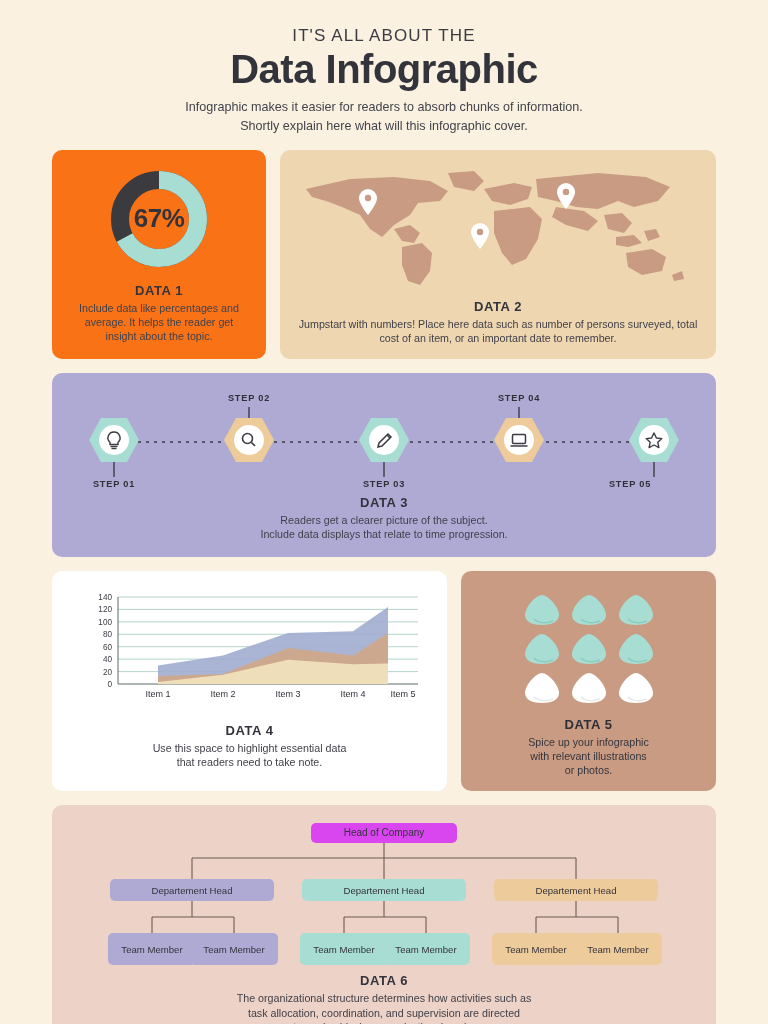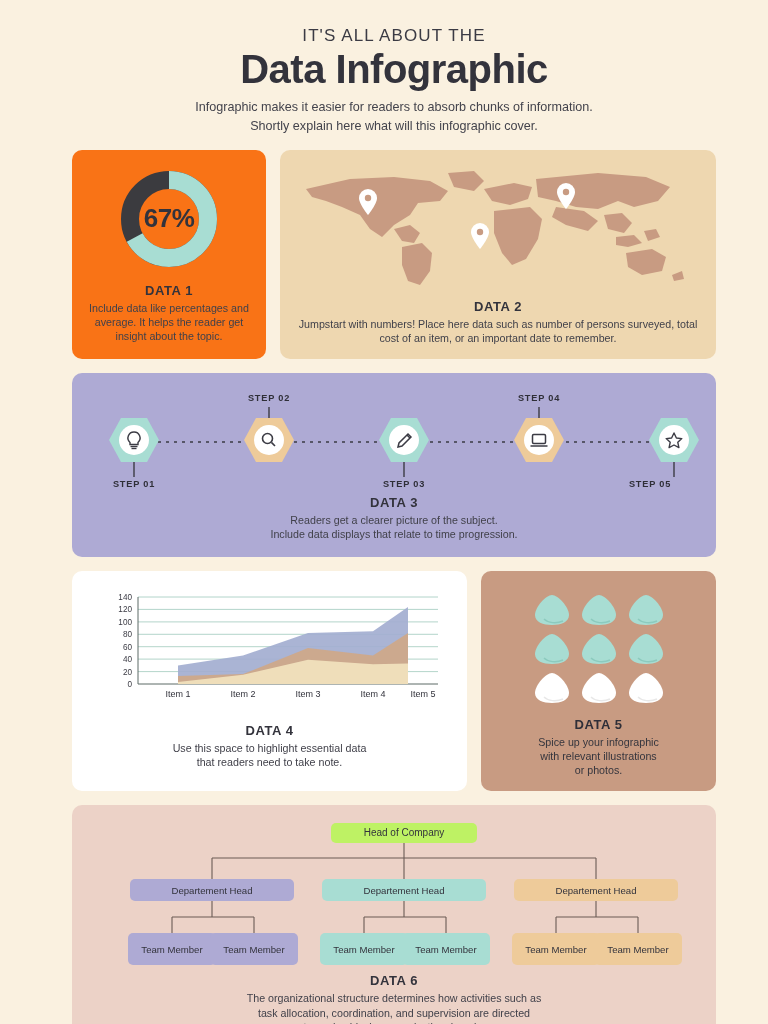--- a/index.html
+++ b/index.html
@@ -3,21 +3,21 @@
 <meta charset="utf-8">
 <style>
   html,body{margin:0;padding:0;}
   body{
     width:768px;height:1024px;
     background:#faf1e0;
     font-family:"Liberation Sans", sans-serif;
     color:#3b3b44;
     overflow:hidden;
   }
-  .page{position:relative;width:768px;height:1024px;box-sizing:border-box;padding-left:20px;}
+  .page{position:relative;width:768px;height:1024px;box-sizing:border-box;}
 
   
   .header{padding:26px 40px 0;text-align:center;}
   .kicker{
     font-size:17px;letter-spacing:1.1px;color:#3b3b44;font-weight:500;
     margin:0 0 2px;
   }
   .title{
     font-size:40px;font-weight:bold;letter-spacing:-0.5px;color:#33333c;
     margin:0 0 8px;line-height:1.05;
@@ -67,21 +67,21 @@
 
   
   .c-data6{background:#ecd2c7;padding:16px 22px 18px;width:100%;}
   .org{position:relative;height:152px;}
   .node{
     position:absolute;box-sizing:border-box;border-radius:5px;
     display:flex;align-items:center;justify-content:center;text-align:center;
     font-size:9.6px;color:#33333c;line-height:1.2;transform:translateX(-50%);
     padding:3px 4px;
   }
-  .node.lead{background:#bef264;height:20px;width:146px;font-size:10px;}
+  .node.lead{background:#d946ef;height:20px;width:146px;font-size:10px;}
   .node.head{height:22px;width:164px;}
   .node.member{height:32px;width:88px;}
 
   
   .axis-t{font-size:8.2px;fill:#3b3b44;font-family:"Liberation Sans",sans-serif;}
   .axis-x{font-size:9px;fill:#33333c;font-family:"Liberation Sans",sans-serif;}
 </style>
 </head>
 <body>
 

